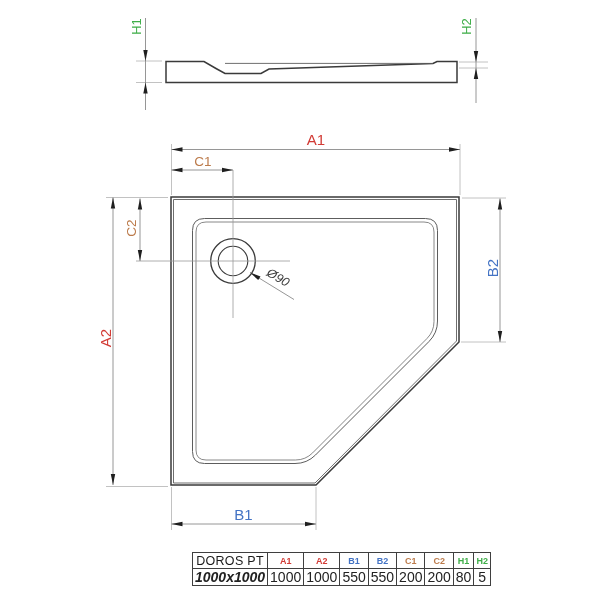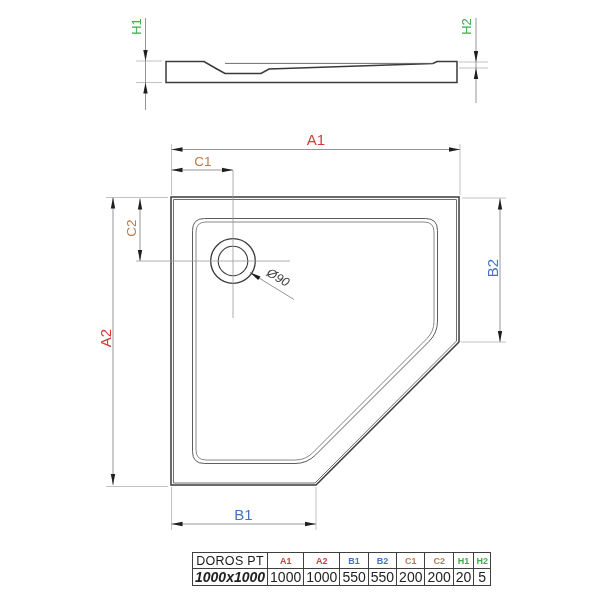--- a/index.html
+++ b/index.html
@@ -152,19 +152,19 @@
       <td class="lab c-green wH">H2</td>
     </tr>
     <tr class="val">
       <td class="size">1000x1000</td>
       <td>1000</td>
       <td>1000</td>
       <td>550</td>
       <td>550</td>
       <td>200</td>
       <td>200</td>
-      <td>20</td>
+      <td>80</td>
       <td>5</td>
     </tr>
   </tbody>
     </table>
 
 </div>
 
 </body></html>

